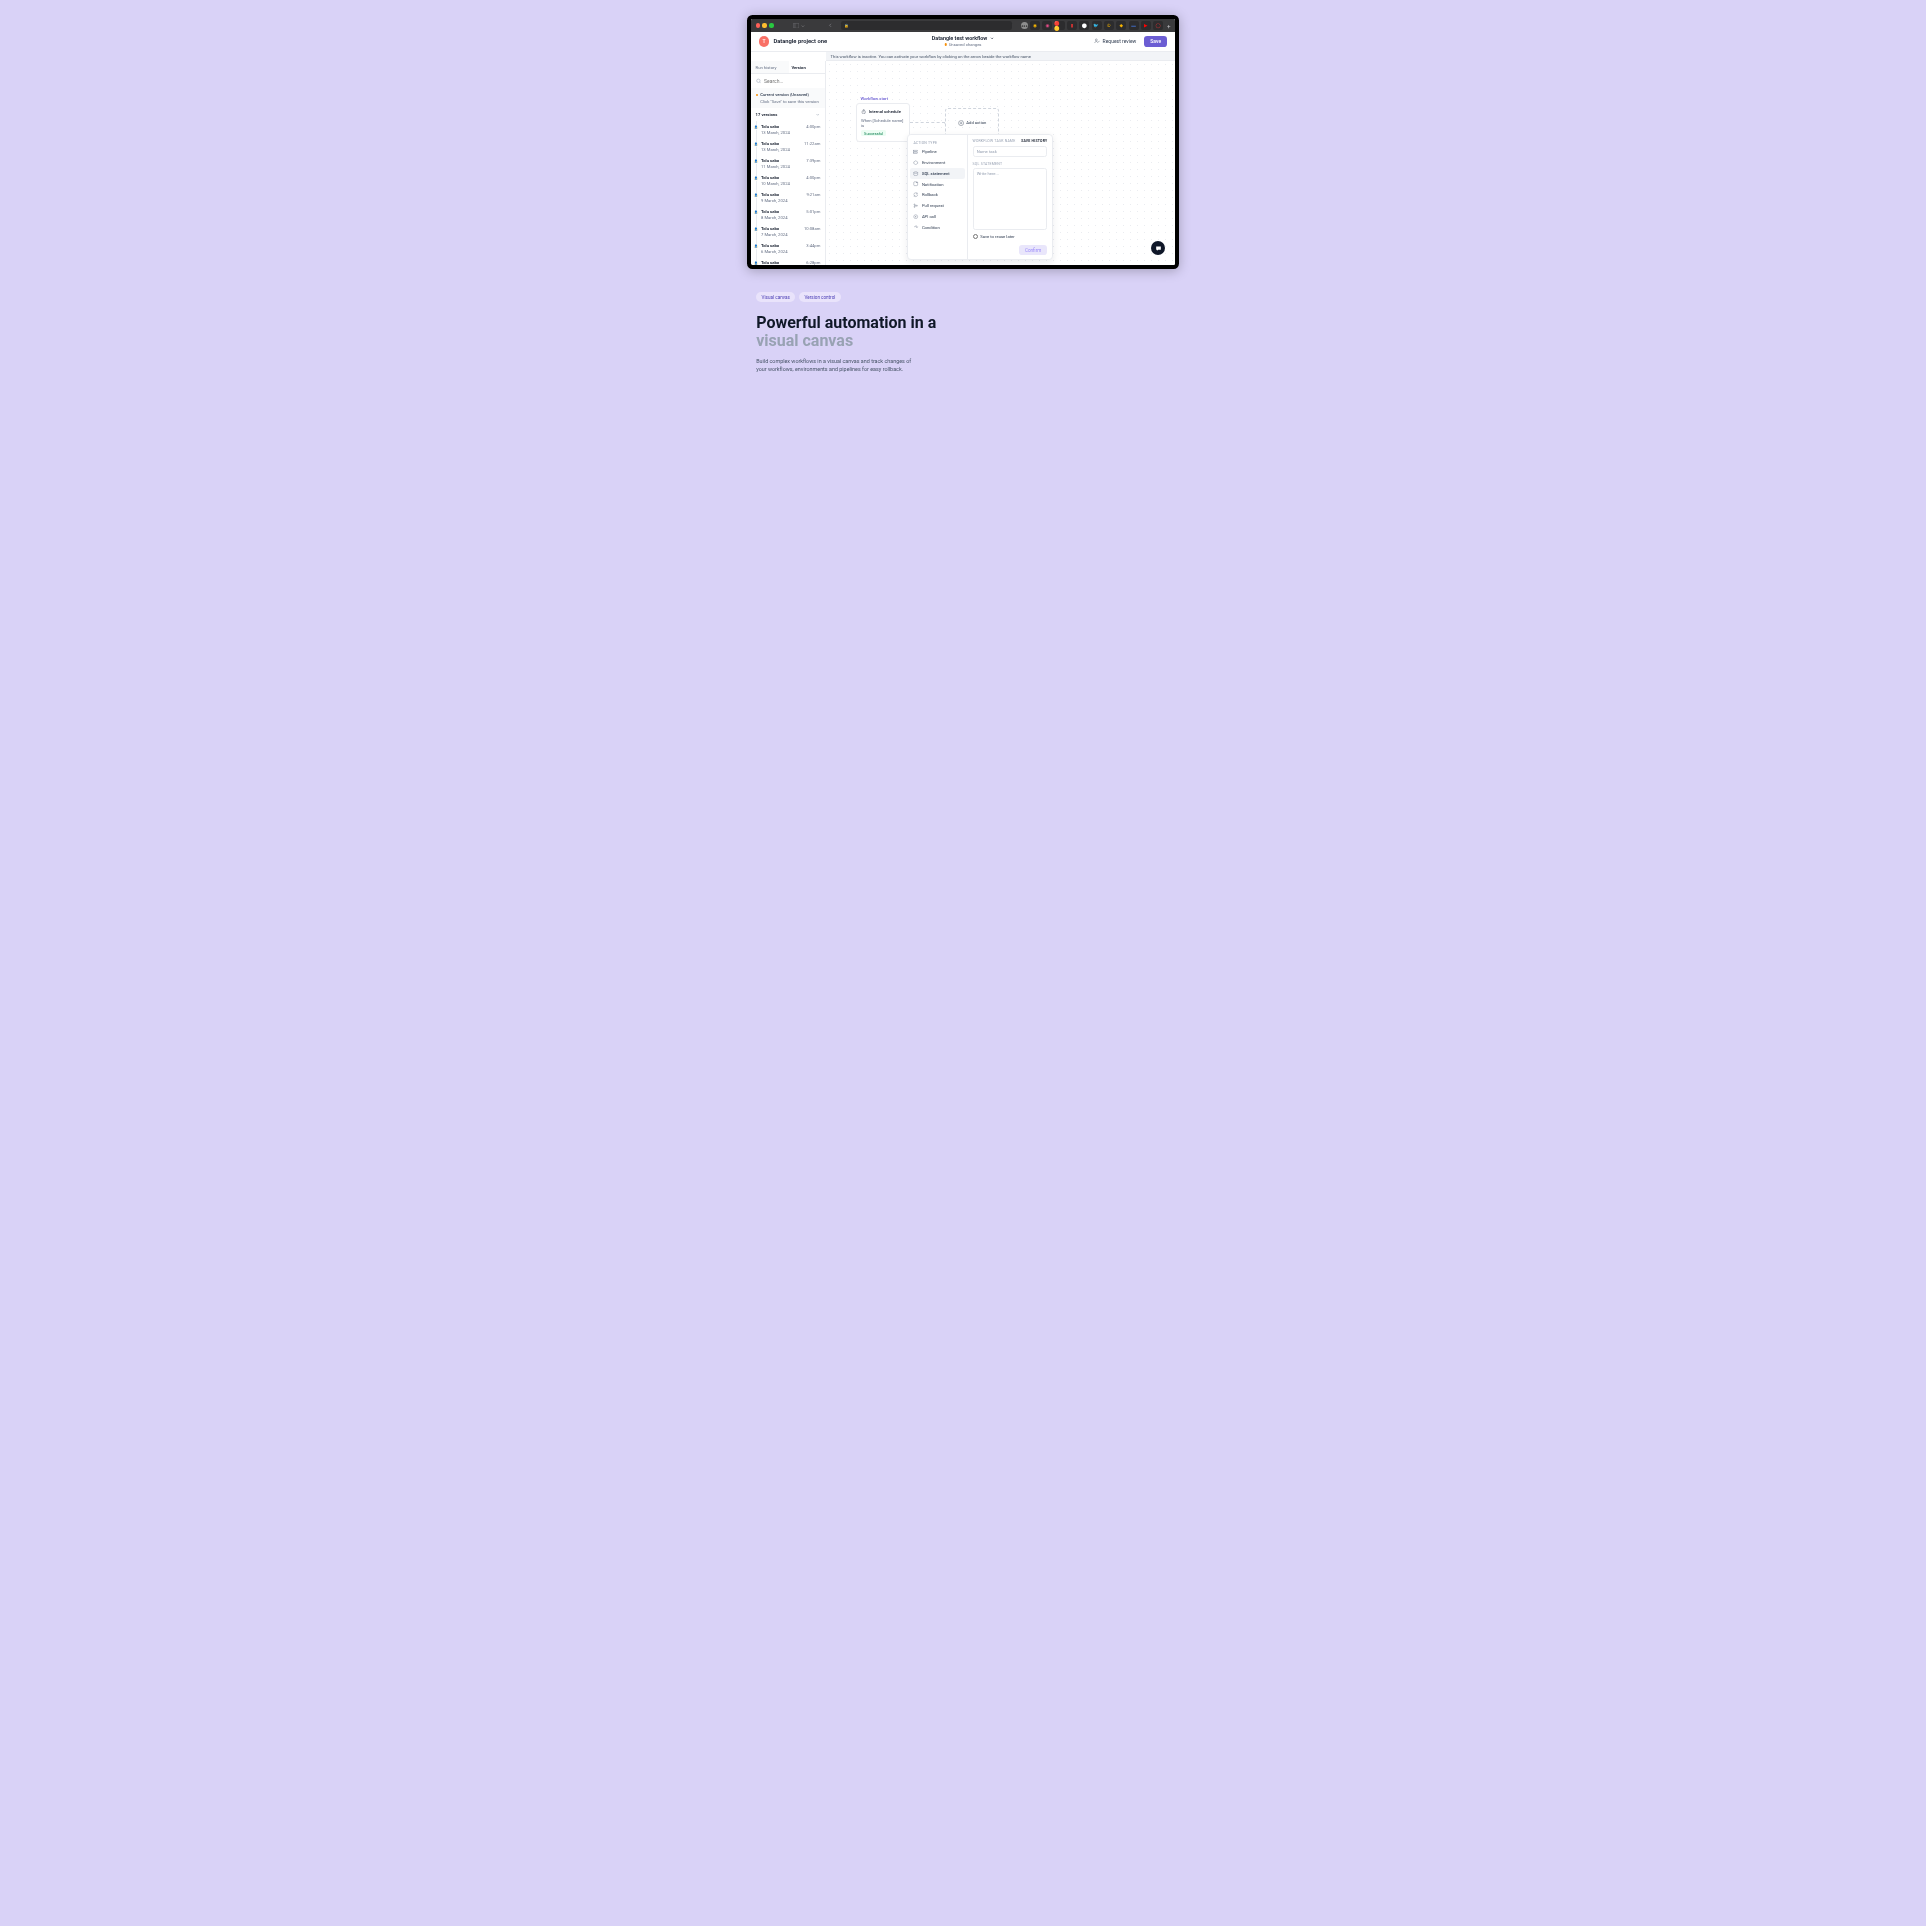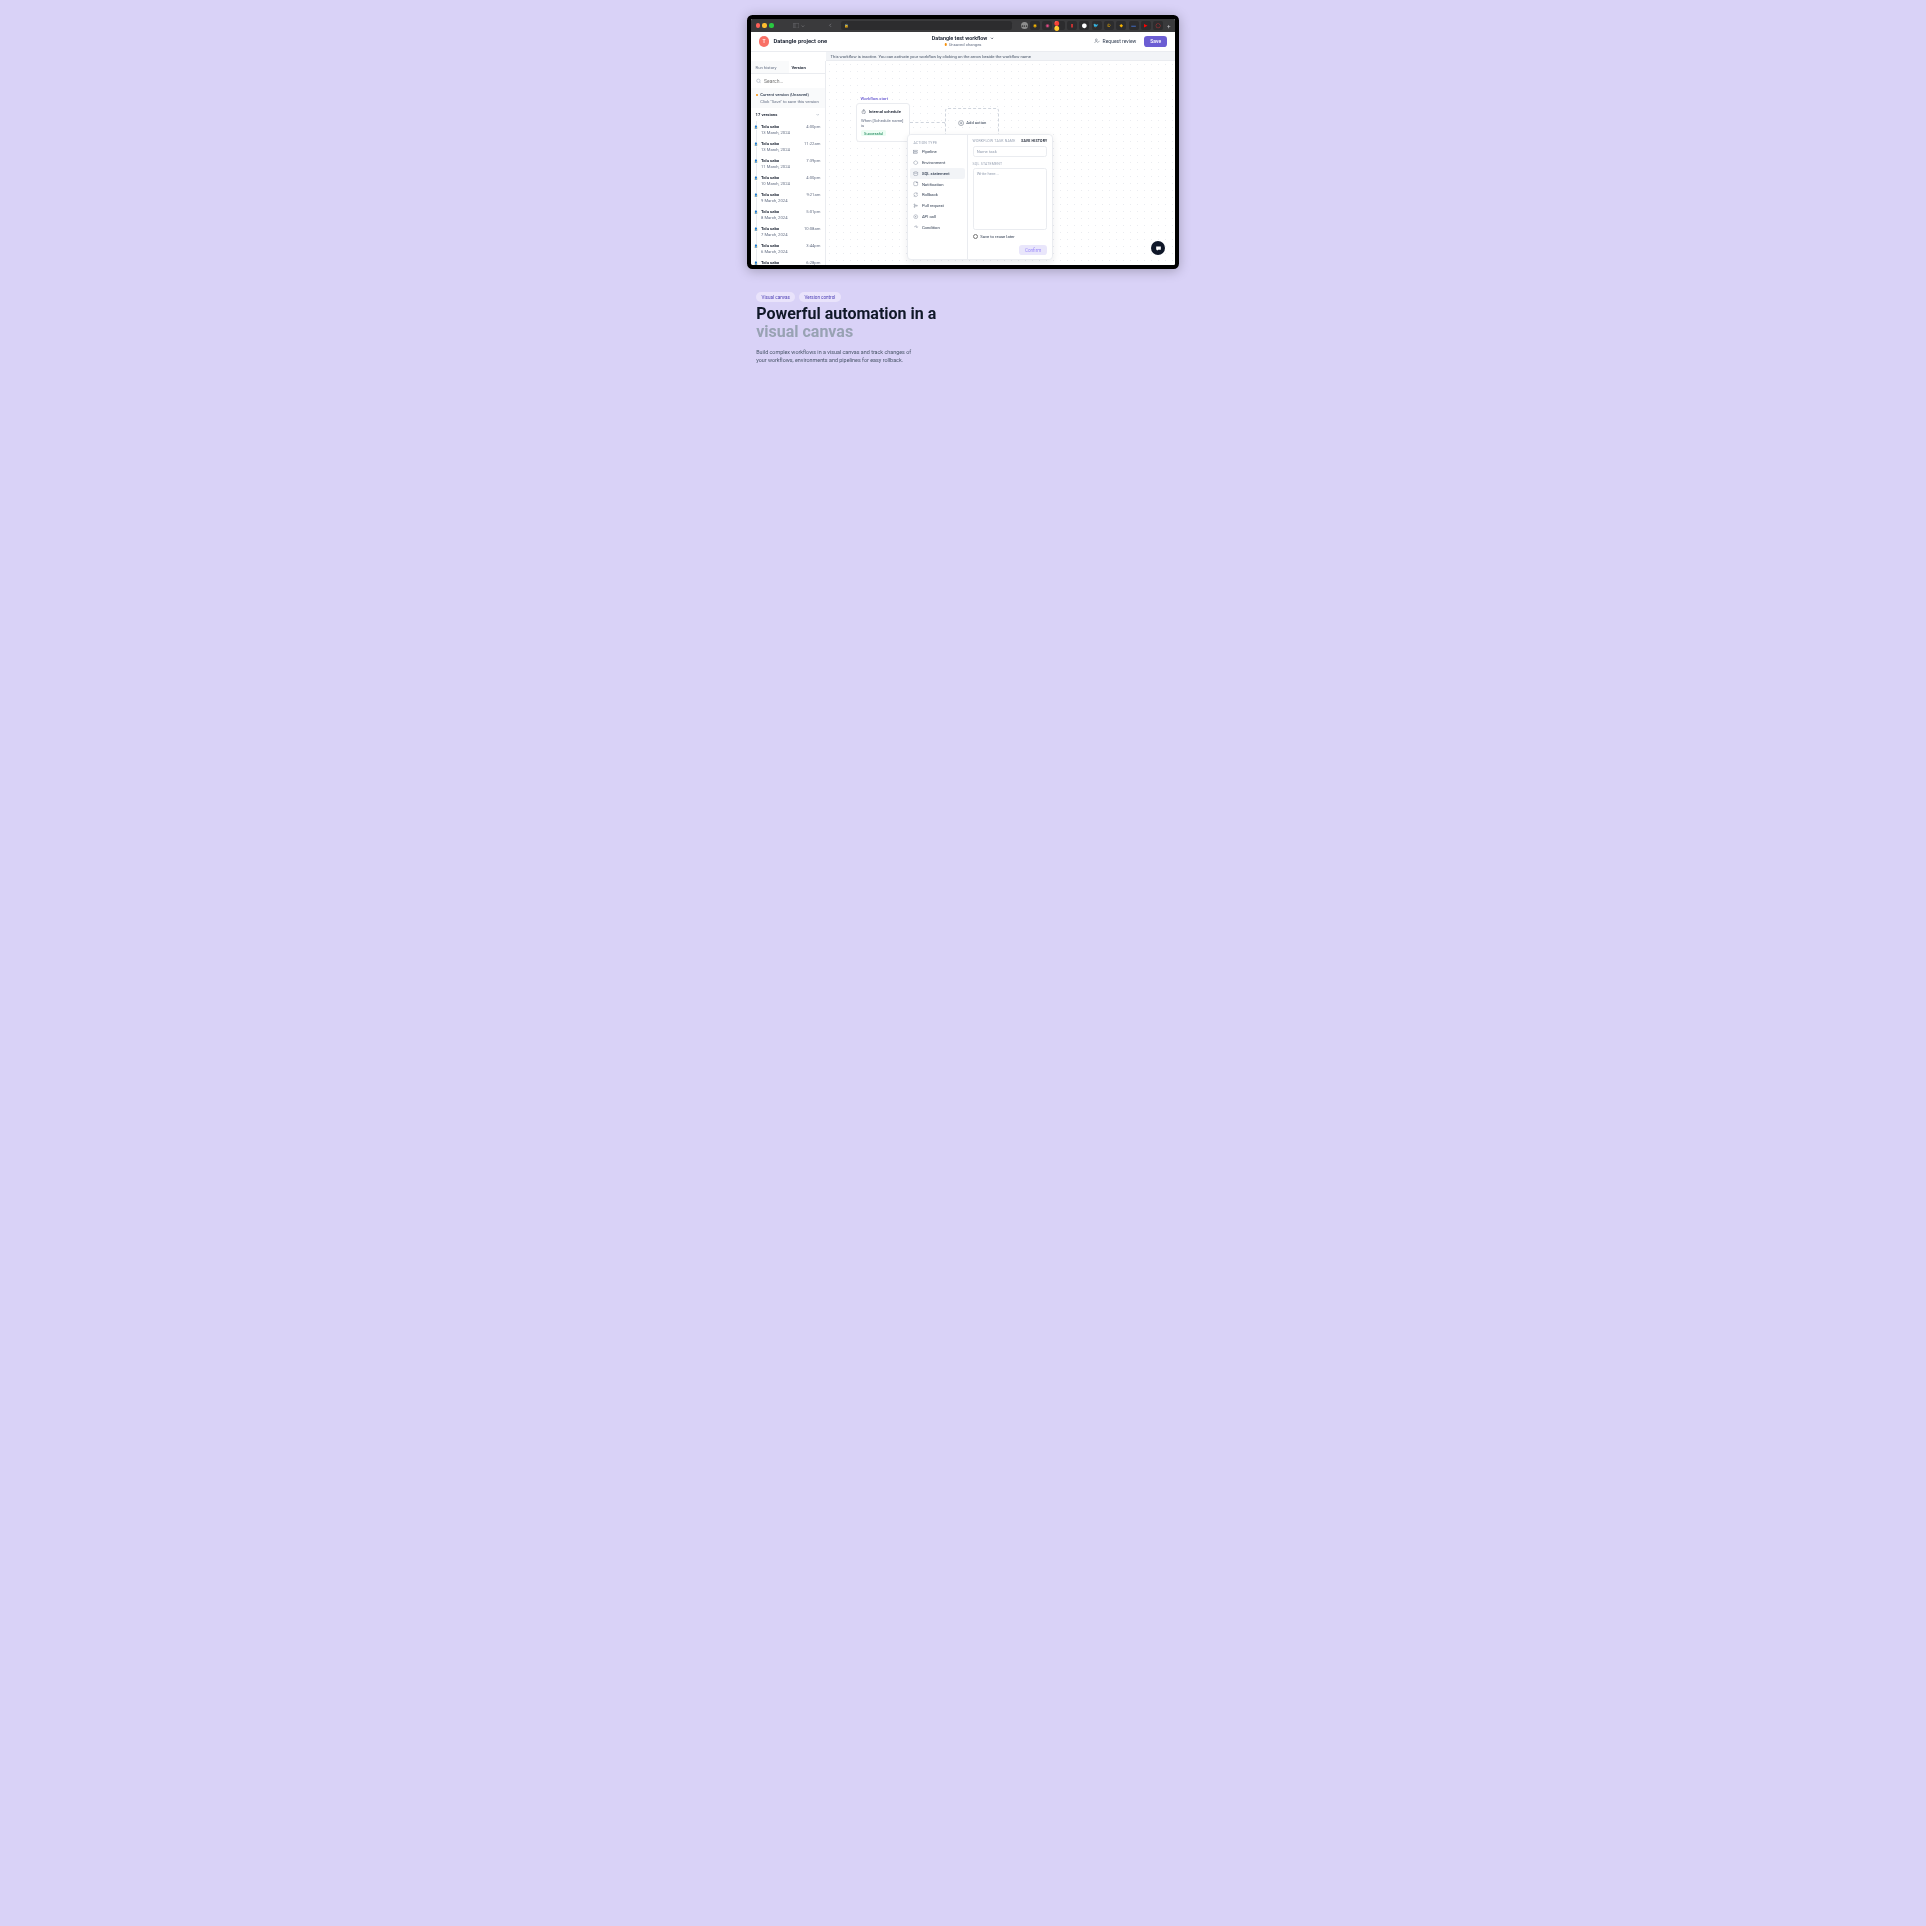--- a/index.html
+++ b/index.html
@@ -89,21 +89,21 @@
 .reuse-row{ display:flex; align-items:center; gap:2.3px; font-size:4.2px; color:#344054; margin-top:3.9px;}
 .reuse-row input{width:5.4px;height:5.4px;}
 .confirm-btn{ align-self:flex-end; background:#e9e6fb; color:#9b8afb; border:none; padding:2.7px 6.2px; border-radius:3.1px; font-size:4.6px; margin-top:5.4px; cursor:not-allowed;}
 
 .chat-fab{ position:absolute; right:10px; bottom:10px; width:14px;height:14px; background:#0f1728; border-radius:50%; display:flex;align-items:center;justify-content:center; cursor:pointer;}
 .chat-fab svg{width:7px;height:7px;color:#fff;}
 
 .marketing { width: 432px; margin: 23px auto 0; padding: 0 9.2px;}
 .pills{ display:flex; gap:3.9px;}
 .pill{ background:#e9e3fb; color:#4a3db5; font-size:4.6px; padding:2.3px 5.4px; border-radius:7.7px;}
-.mk-h{ font-size:16px; font-weight:700; color:#101828; margin-top:3px; line-height:1.15;}
+.mk-h{ font-size:16px; font-weight:700; color:#101828; margin-top:12px; line-height:1.15;}
 .mk-h .grey{ color:#98a2b3;}
 .mk-p{ font-size:5.4px; color:#475467; margin-top:6.2px; max-width:162px; line-height:1.5;}
 </style>
 </head>
 <body>
 
 <div class="frame">
   <div class="chrome-bar">
     <div class="traffic">
       <span class="t-red"></span>

